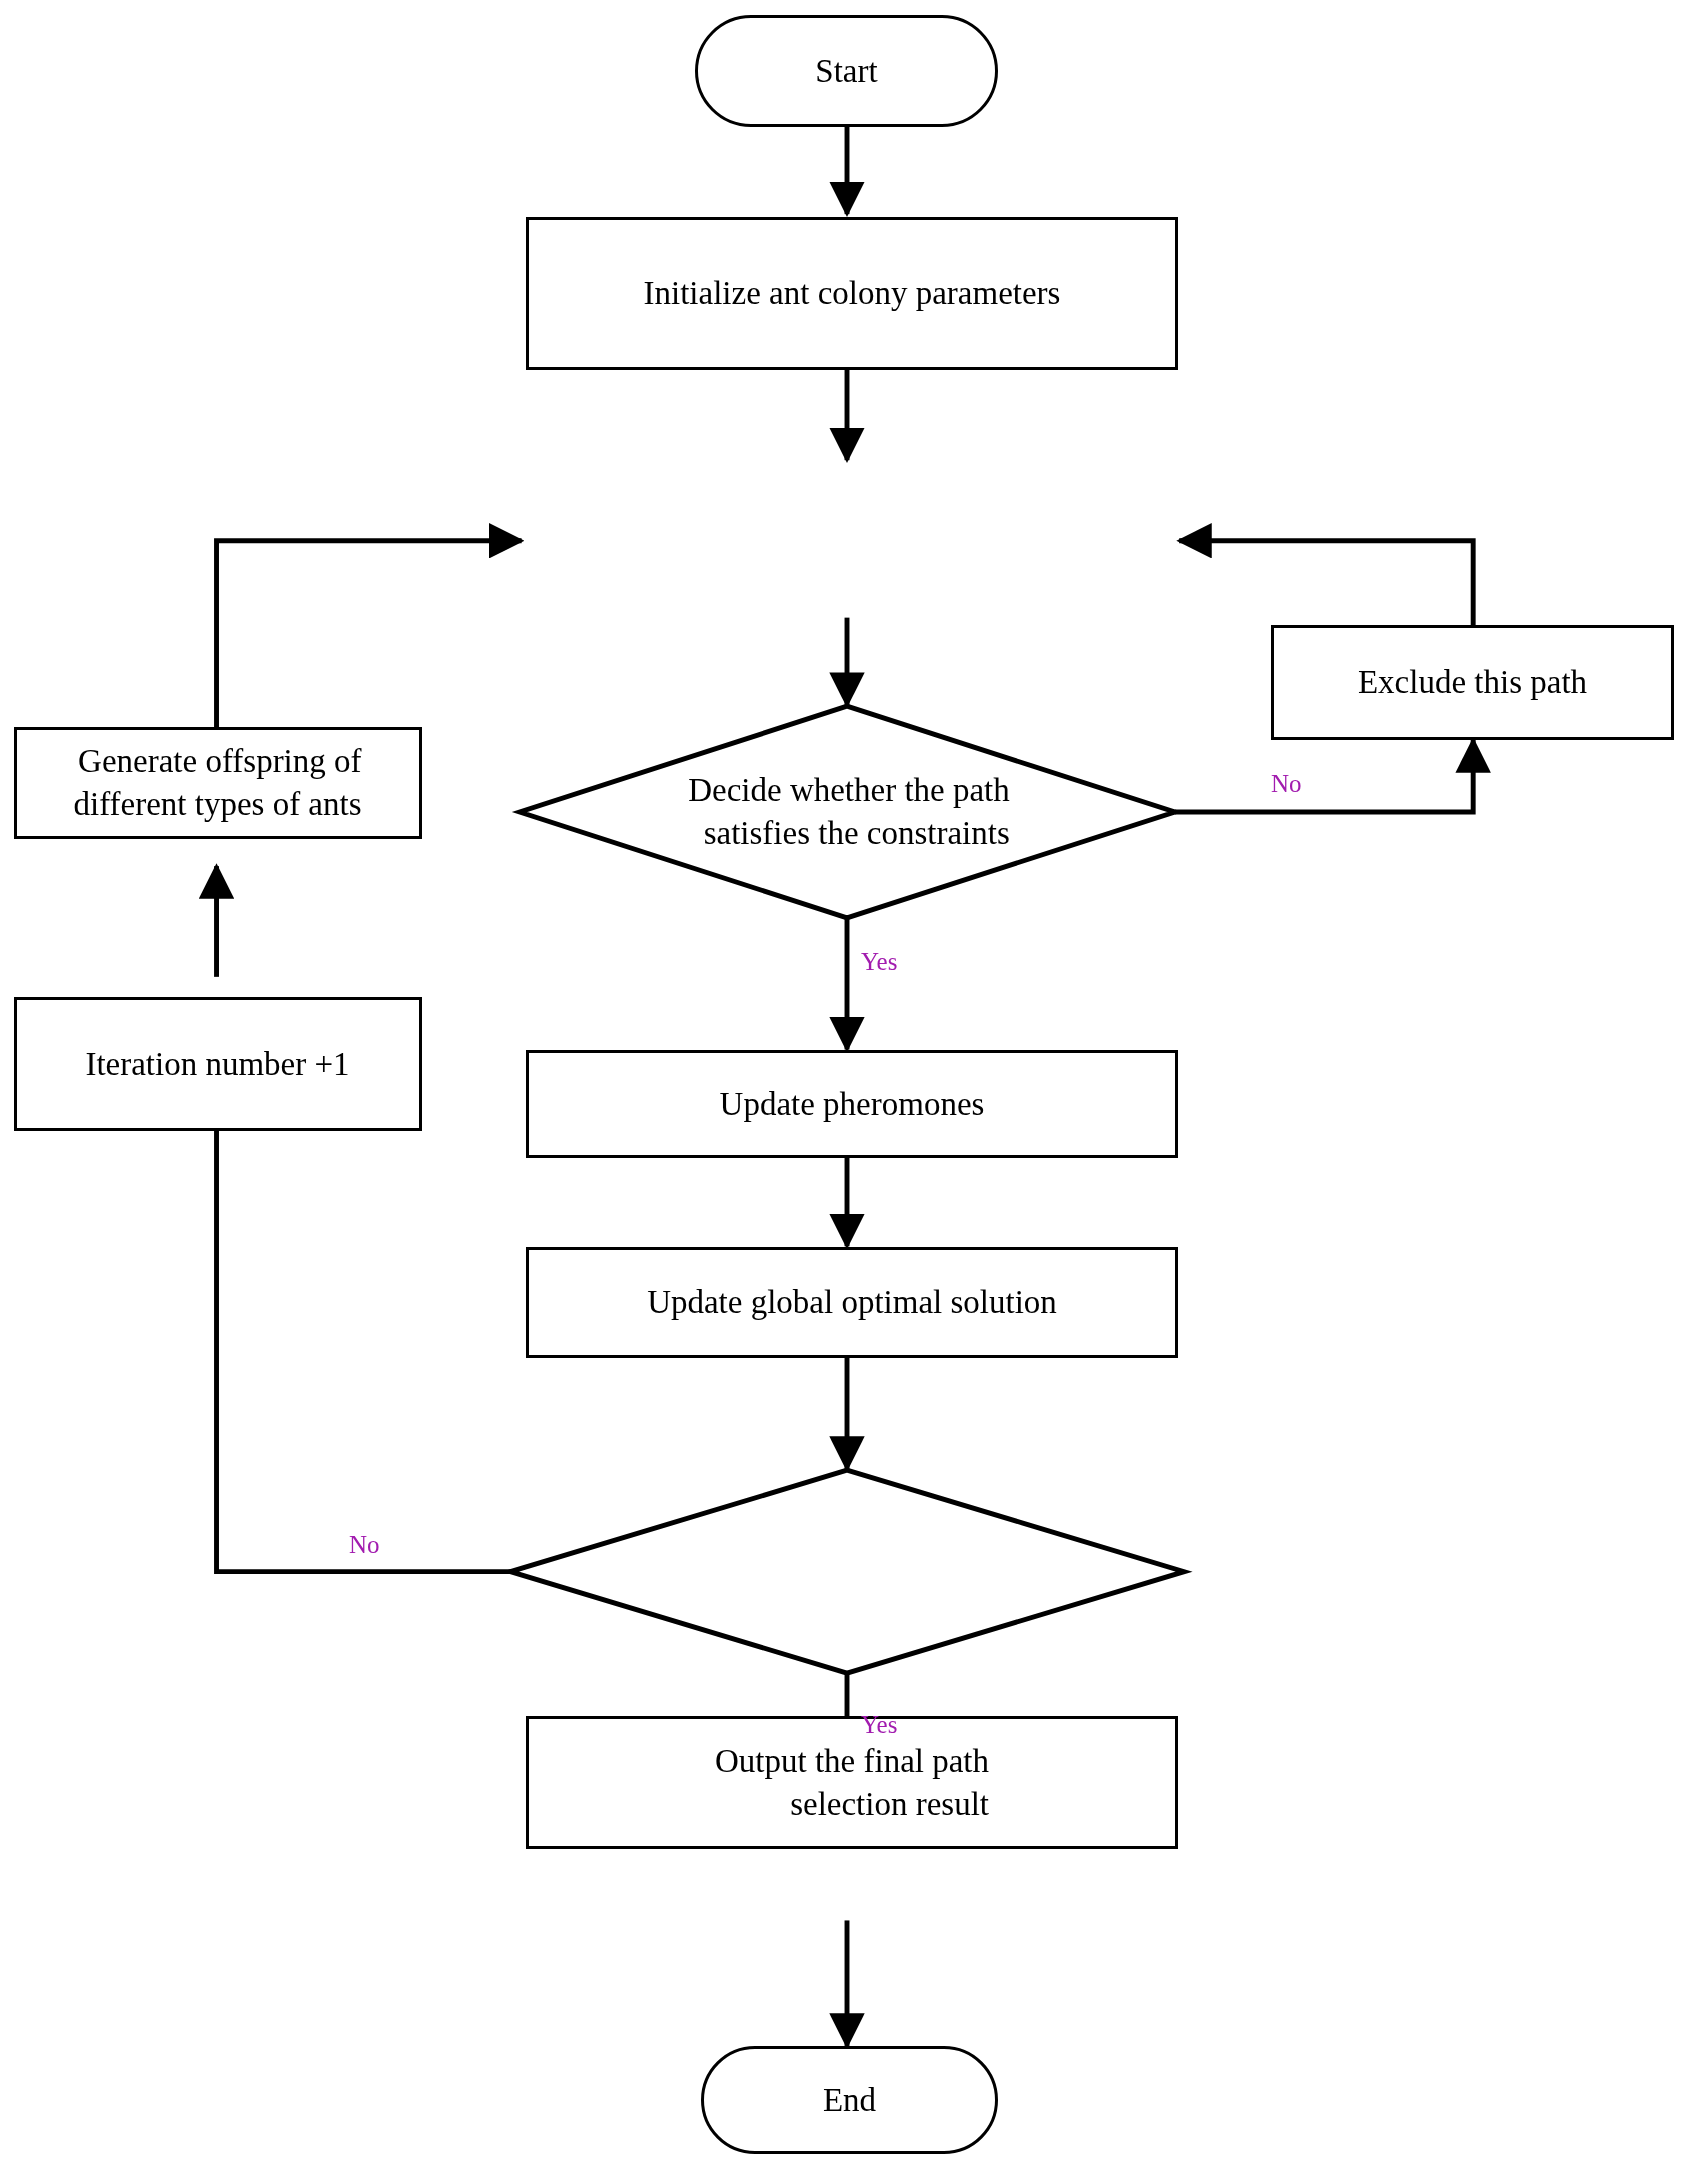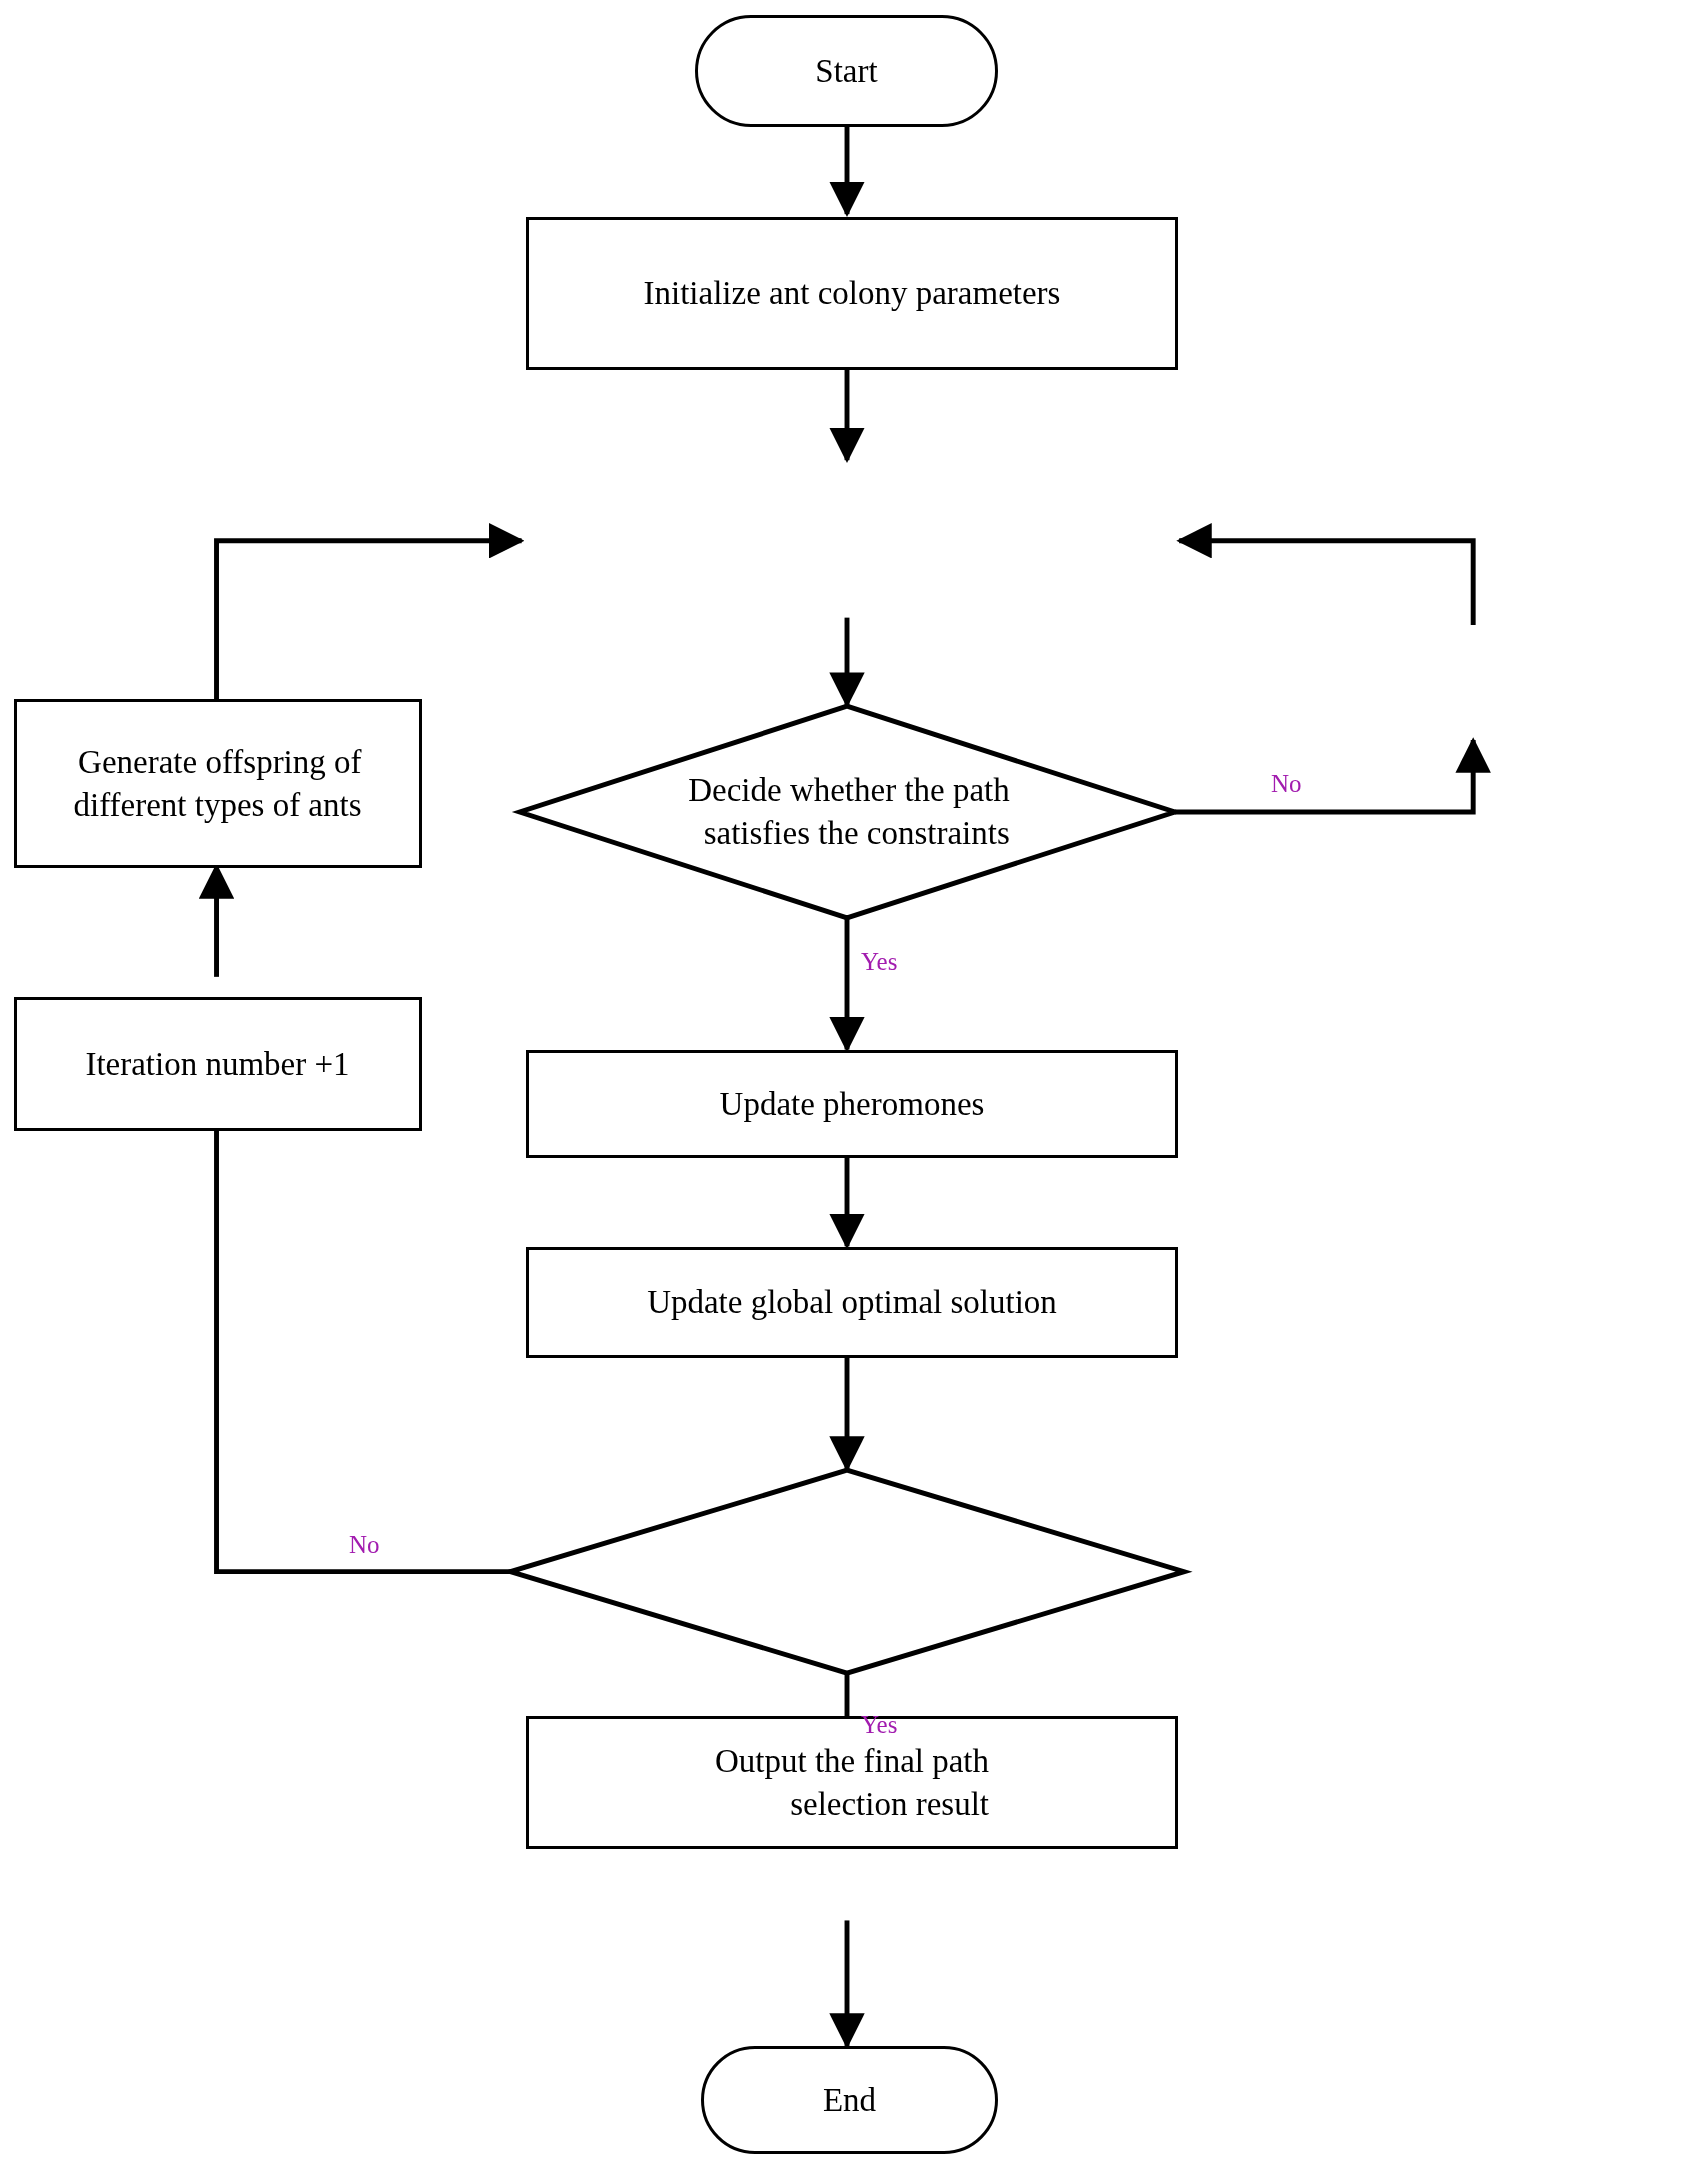--- a/index.html
+++ b/index.html
@@ -125,22 +125,25 @@
   <div class="node proc" style="left:526px; top:217px; width:652px; height:153px;">
     <span>Initialize ant colony parameters</span>
   </div>
 
 
   <div class="diamond-wrap" style="left:520px; top:706px; width:658px; height:212px;">
     <div class="diamond-label">Decide whether the path
 satisfies the constraints</div>
   </div>
 
+  <div class="node proc" style="left:1271px; top:625px; width:403px; height:115px;">
+    <span>Exclude this path</span>
+  </div>
 
-  <div class="node proc" style="left:13.5px; top:699px; width:408px; height:169px;">
+  <div class="node proc" style="left:13.5px; top:727px; width:408px; height:112px;">
     <span>Generate offspring of
 different types of ants</span>
   </div>
 
   <div class="node proc" style="left:13.5px; top:977px; width:408px; height:134px;margin-top:20px;">
     <span>Iteration number +1</span>
   </div>
 
   <div class="node proc" style="left:526px; top:1247px; width:652px; height:111px;">
     <span>Update global optimal solution</span>

